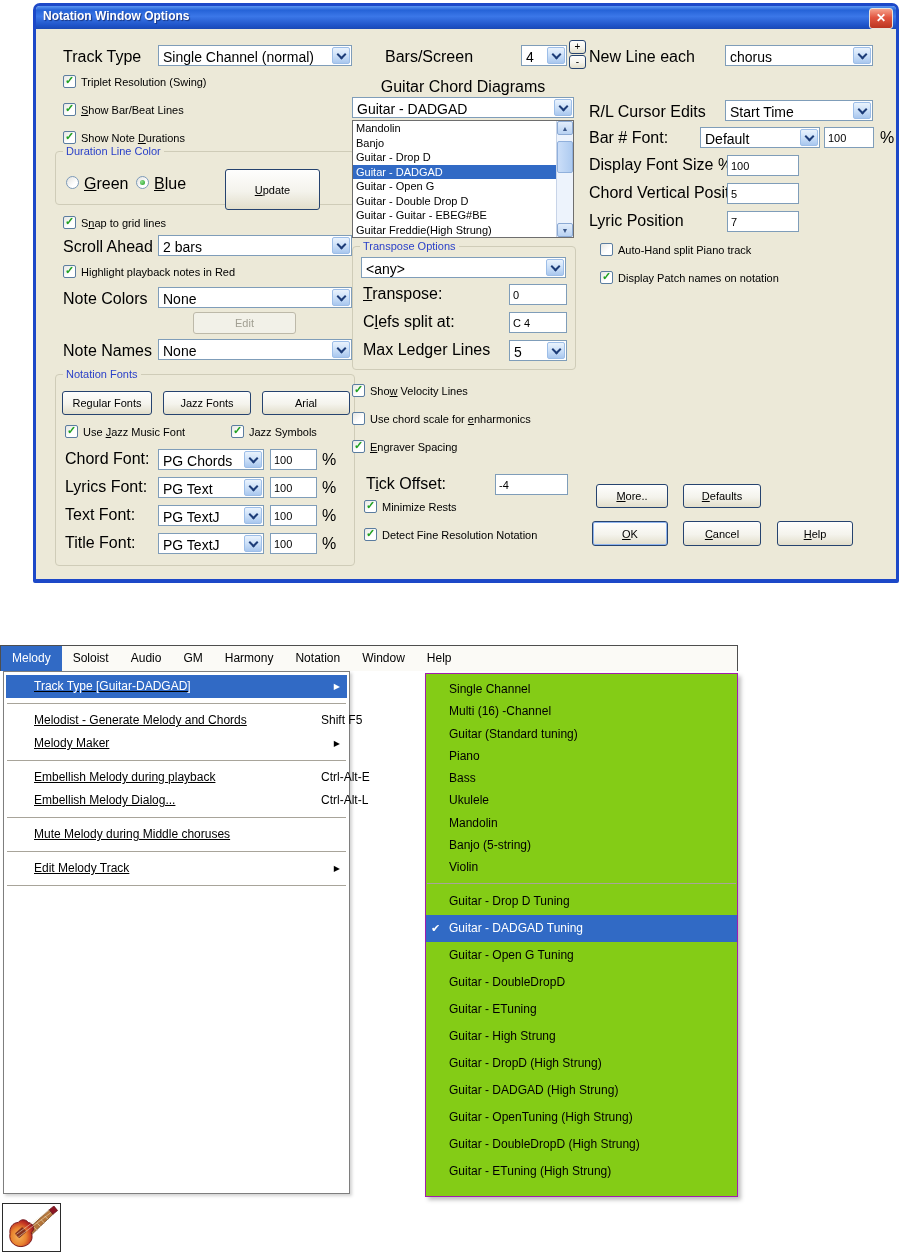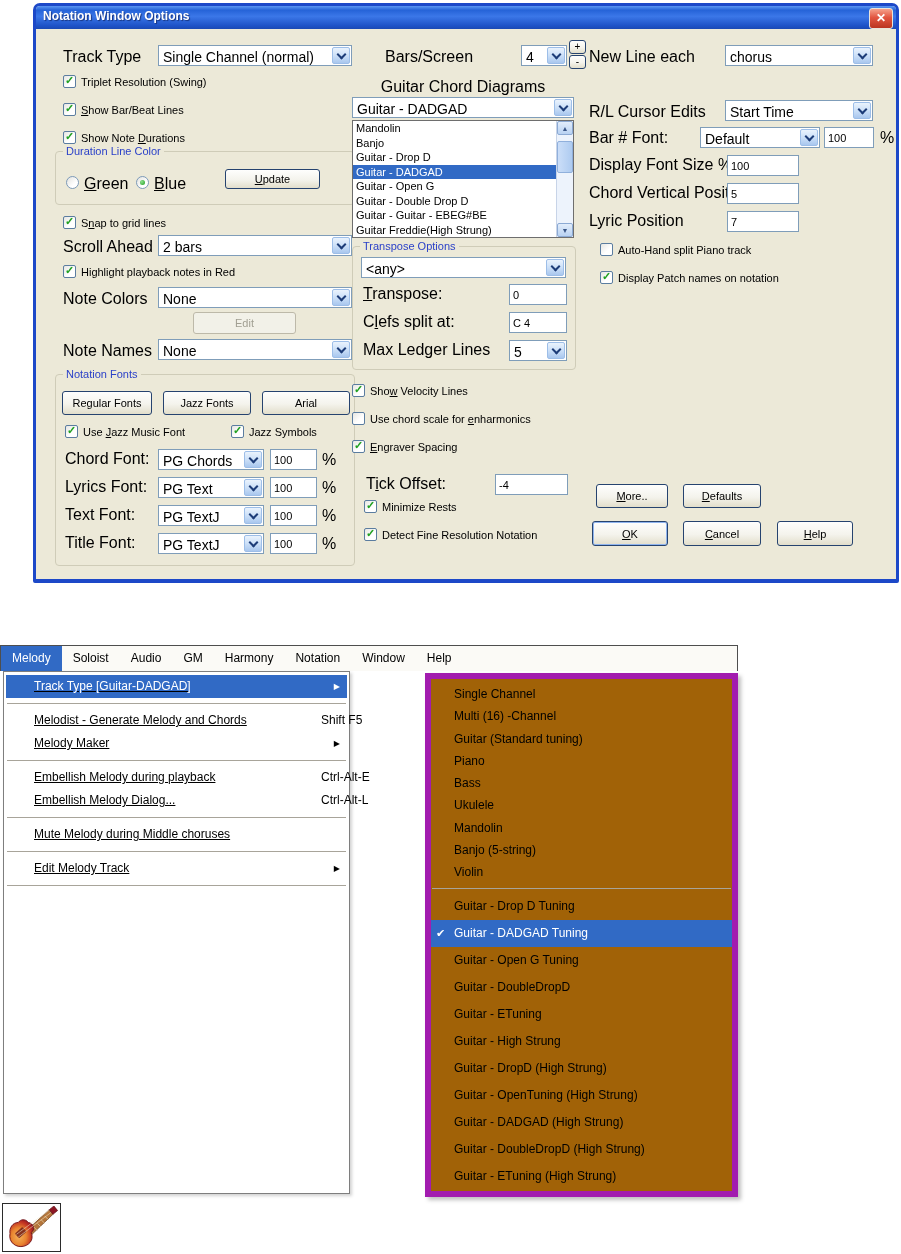--- a/index.html
+++ b/index.html
@@ -64,21 +64,21 @@
            border-bottom:none;box-sizing:border-box;display:flex;font-size:12px;}
   .mbi{padding:0 11px;line-height:24px;white-space:nowrap;cursor:pointer;}
   .mbi.active{background:#316AC5;color:#fff;}
   .mpanel{left:3px;top:671px;width:347px;height:523px;background:#fff;border:1px solid #7E7E7E;
           box-sizing:border-box;box-shadow:2px 2px 3px rgba(0,0,0,.18);font-size:12px;padding-top:3px;text-decoration:underline;}
   .mi{position:relative;height:23px;line-height:23px;margin:0 2px;padding-left:28px;white-space:nowrap;cursor:pointer;}
   .mi.hl{background:#316AC5;color:#fff;}
   .msc{position:absolute;left:315px;top:0;}
   .marr{position:absolute;right:7px;top:0;font-size:8px;line-height:23px;}
   .msep{border-top:1px solid #A8A49A;margin:5px 3px;}
-  .spanel{left:425px;top:673px;width:313px;height:524px;background:#a16207;border:6px solid #a21caf;
+  .spanel{left:425px;top:673px;width:313px;height:524px;background:#84cc16;border:1px solid #a21caf;
           box-sizing:border-box;box-shadow:3px 3px 4px rgba(0,0,0,.25);font-size:12px;padding-top:4px;}
   .smi{position:relative;height:22.3px;line-height:22.3px;padding-left:23px;white-space:nowrap;cursor:pointer;}
   .smi.g2{height:27px;line-height:27px;}
   .smi.hl{background:#316AC5;color:#fff;}
   .smcheck{position:absolute;left:5px;top:0;font-size:11px;}
   .spanel .msep{margin:4px 1px;}
 
   .gbtn{left:2px;top:1203px;width:59px;height:49px;background:#fff;border:1px solid #2B2B2B;
         box-sizing:border-box;cursor:pointer;display:flex;align-items:center;justify-content:center;}
 </style>
@@ -132,21 +132,21 @@
 
     <div class="grp" style="left:19px;top:145px;width:300px;height:54px">
       <span class="gtitle">Duration Line Color</span>
     </div>
     <span class="radio" style="left:30px;top:170px"></span>
     <span class="lbl" style="left:48px;top:171px"><u>G</u>reen</span>
     <span class="radio" style="left:100px;top:170px">
         <span class="rdot"></span>
       </span>
     <span class="lbl" style="left:118px;top:171px"><u>B</u>lue</span>
-    <button class="xpbtn" style="left:189px;top:163px;width:95px;height:20px"><u>U</u>pdate</button>
+    <button class="xpbtn" style="left:189px;top:163px;width:95px;height:41px"><u>U</u>pdate</button>
 
     <div class="check" style="left:27px;top:210px">
       <span class="cb"><span class="tick">✓</span></span>
       <span class="clabel">S<u>n</u>ap to grid lines</span>
     </div>
     <span class="lbl" style="left:27px;top:234px">Scroll Ahead</span>
     <div class="abs combo" style="left:122px;top:229px;width:194px">
       <span class="cval">2 bars</span>
       <span class="cbtn">
           <i class="chev"></i>
@@ -399,22 +399,22 @@
     <div class="smi g2">Guitar - Drop D Tuning</div>
     <div class="smi g2 hl">
       <span class="smcheck">✔</span>
       <span>Guitar - DADGAD Tuning</span>
     </div>
     <div class="smi g2">Guitar - Open G Tuning</div>
     <div class="smi g2">Guitar - DoubleDropD</div>
     <div class="smi g2">Guitar - ETuning</div>
     <div class="smi g2">Guitar - High Strung</div>
     <div class="smi g2">Guitar - DropD (High Strung)</div>
+    <div class="smi g2">Guitar - DADGAD (High Strung)</div>
     <div class="smi g2">Guitar - OpenTuning (High Strung)</div>
-    <div class="smi g2">Guitar - DADGAD (High Strung)</div>
     <div class="smi g2">Guitar - DoubleDropD (High Strung)</div>
     <div class="smi g2">Guitar - ETuning (High Strung)</div>
   </div>
 
   <div class="abs gbtn">
     <svg width="53" height="43" viewBox="0 0 57 47">
       <defs>
         <radialGradient id="gg" cx="38%" cy="62%" r="70%">
           <stop offset="0%" stop-color="#F5B35A"></stop>
           <stop offset="45%" stop-color="#E8832F"></stop>

